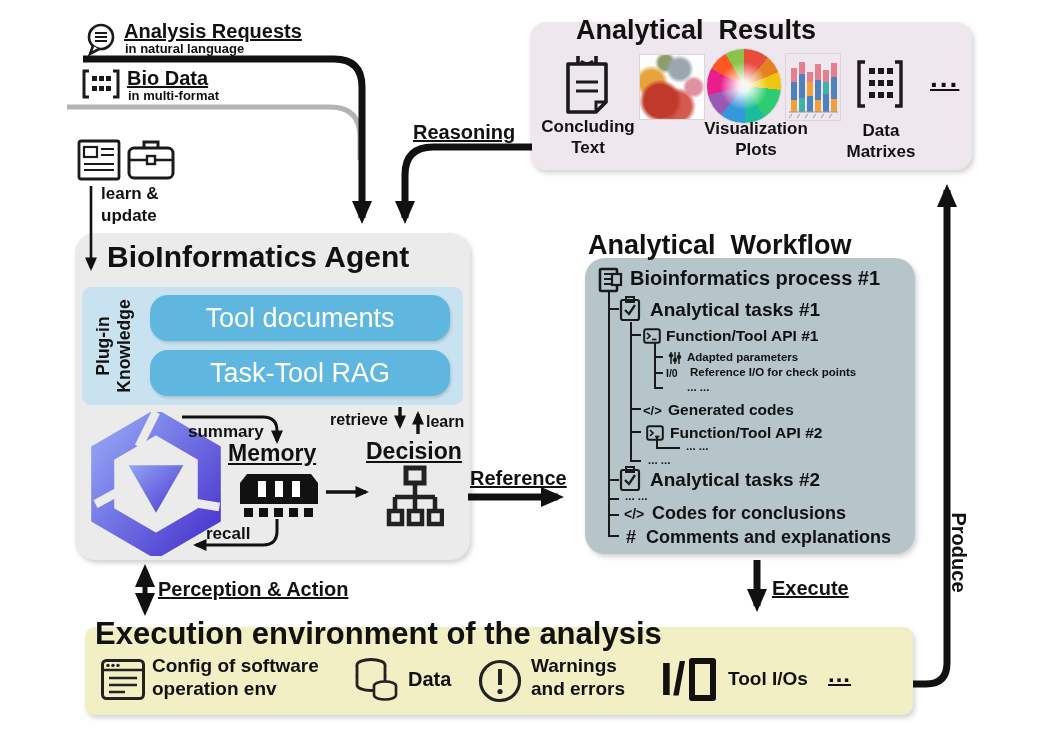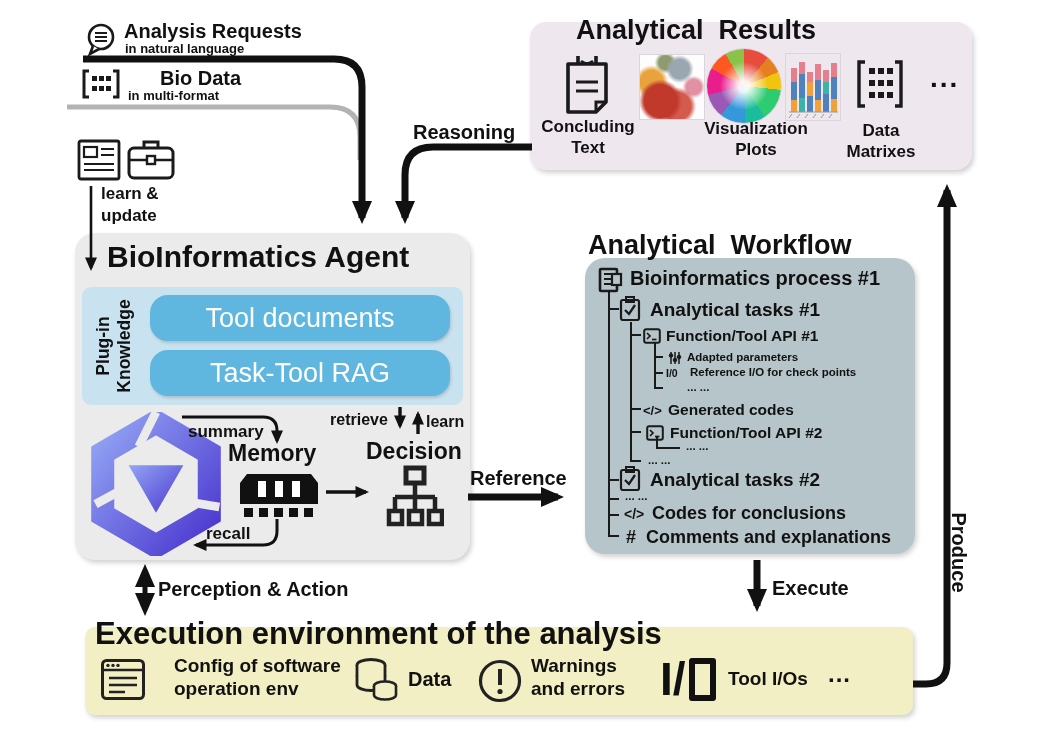--- a/index.html
+++ b/index.html
@@ -1,21 +1,21 @@
 <!DOCTYPE html>
 <html><head>
 <meta charset="utf-8">
 <style>
   html,body{margin:0;padding:0;background:#fff;}
   #fig{position:relative;width:1055px;height:735px;background:#fff;overflow:hidden;
        font-family:"Liberation Sans","DejaVu Sans",sans-serif;color:#111;}
   .abs{position:absolute;}
   .box{position:absolute;border-radius:16px;box-shadow:2px 3px 5px rgba(0,0,0,.18);}
   .ttl{font-weight:700;white-space:pre;}
-  .lbl{font-weight:700;white-space:pre;}
+  .lbl{font-weight:700;white-space:pre;text-decoration:underline;}
   .small{font-weight:700;}
   .cap{font-weight:700;text-align:center;line-height:1.25;}
   .treerow{position:absolute;white-space:pre;font-weight:700;}
   .tline{position:absolute;background:#1a1a1a;}
   .pill{position:absolute;border-radius:18px;color:#fff;display:flex;align-items:center;justify-content:center;
         font-weight:400;box-shadow:1px 2px 3px rgba(0,0,0,.15);}
   .rotwrap{position:absolute;display:flex;align-items:center;justify-content:center;}
   svg{display:block;}
   .io-zero{display:inline-block;width:15px;height:31px;border:6px solid #111;border-radius:3px;margin-left:3px;}
   .thumb{position:absolute;box-shadow:0 0 0 1px rgba(0,0,0,.08);}
@@ -47,21 +47,21 @@
       <g fill="#1a1a1a" stroke="none">
         <rect x="12" y="8" width="5" height="5"></rect>
           <rect x="19" y="8" width="5" height="5"></rect>
           <rect x="26" y="8" width="5" height="5"></rect>
         <rect x="12" y="18" width="5" height="5"></rect>
           <rect x="19" y="18" width="5" height="5"></rect>
           <rect x="26" y="18" width="5" height="5"></rect>
       </g>
     </svg>
   </span>
-  <div class="abs lbl" style="left:127px;top:67px;font-size:20px;margin-left:33px;">Bio Data</div>
+  <div class="abs lbl" style="left:127px;top:67px;font-size:20px;">Bio Data</div>
   <div class="abs small" style="left:128px;top:88px;font-size:13px;">in multi-format</div>
 
   <span class="abs" style="left:76px;top:138px;">
     <svg width="46" height="44" viewBox="0 0 46 44" fill="none" stroke="#1a1a1a">
       <rect x="3" y="3" width="40" height="38" rx="2" stroke-width="2.8"></rect>
       <rect x="8" y="9" width="13" height="10" stroke-width="2.2"></rect>
       <path d="M25 11 H38 M25 17 H38 M8 26 H38 M8 32 H38" stroke-width="2.2"></path>
     </svg>
   </span>
   <span class="abs" style="left:126px;top:136px;">
@@ -326,21 +326,21 @@
       <rect x="2.5" y="2.5" width="41" height="38" rx="4" stroke-width="3"></rect>
       <path d="M2.5 12 H43.5" stroke-width="2.4"></path>
       <g fill="#222" stroke="none">
           <circle cx="8" cy="7.4" r="1.7"></circle>
           <circle cx="13" cy="7.4" r="1.7"></circle>
           <circle cx="18" cy="7.4" r="1.7"></circle>
         </g>
       <path d="M9 20 H37 M9 27 H37 M9 34 H25" stroke-width="2.6"></path>
     </svg>
   </span>
-  <div class="abs" style="left:152px;top:655px;font-size:19px;font-weight:700;line-height:1.2;margin-left:22px;">
+  <div class="abs" style="left:152px;top:655px;font-size:19px;font-weight:700;line-height:1.2;">
     <div>Config of software</div>
     <div>operation env</div>
   </div>
 
   <span class="abs" style="left:352px;top:656px;">
     <svg width="50" height="52" viewBox="0 0 50 52" fill="none" stroke="#222">
       <ellipse cx="19" cy="9" rx="14" ry="5.5" stroke-width="2.8" fill="#f2efc5"></ellipse>
       <path d="M5 9 V19 a14 5.5 0 0 0 28 0 V9" stroke-width="2.8" fill="#f2efc5"></path>
       <path d="M5 19 V29 a14 5.5 0 0 0 28 0 V19" stroke-width="2.8" fill="#f2efc5"></path>
       <ellipse cx="33" cy="30" rx="11" ry="4.5" stroke-width="2.6" fill="#f2efc5"></ellipse>

